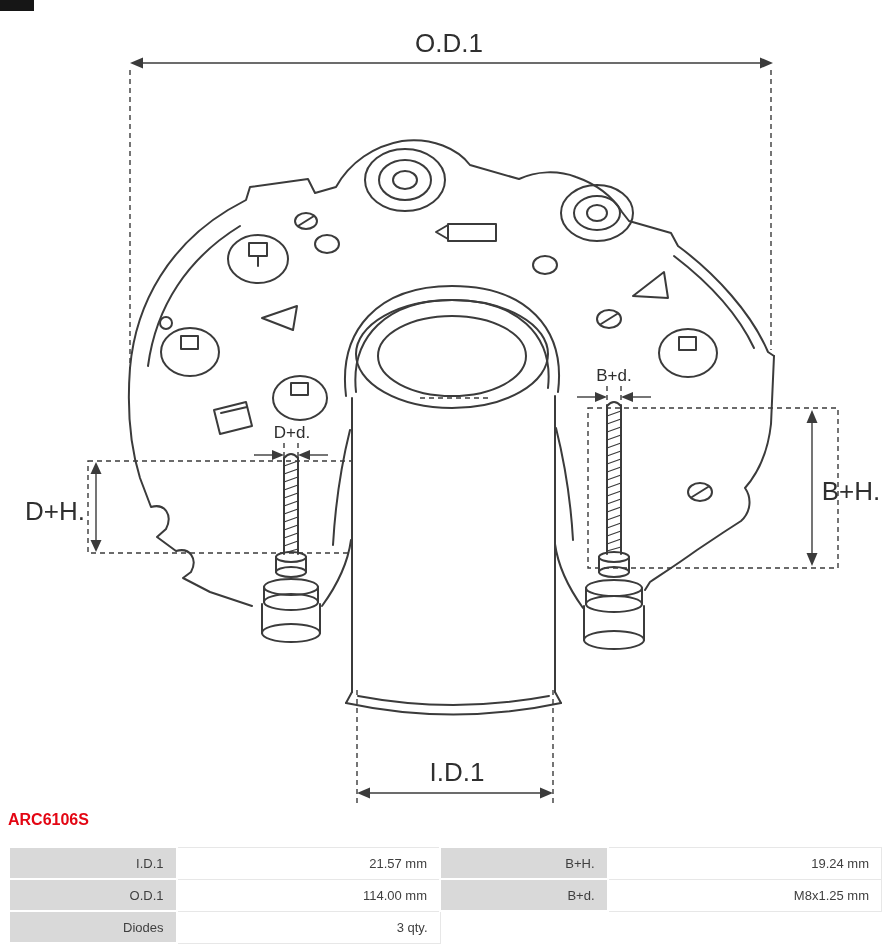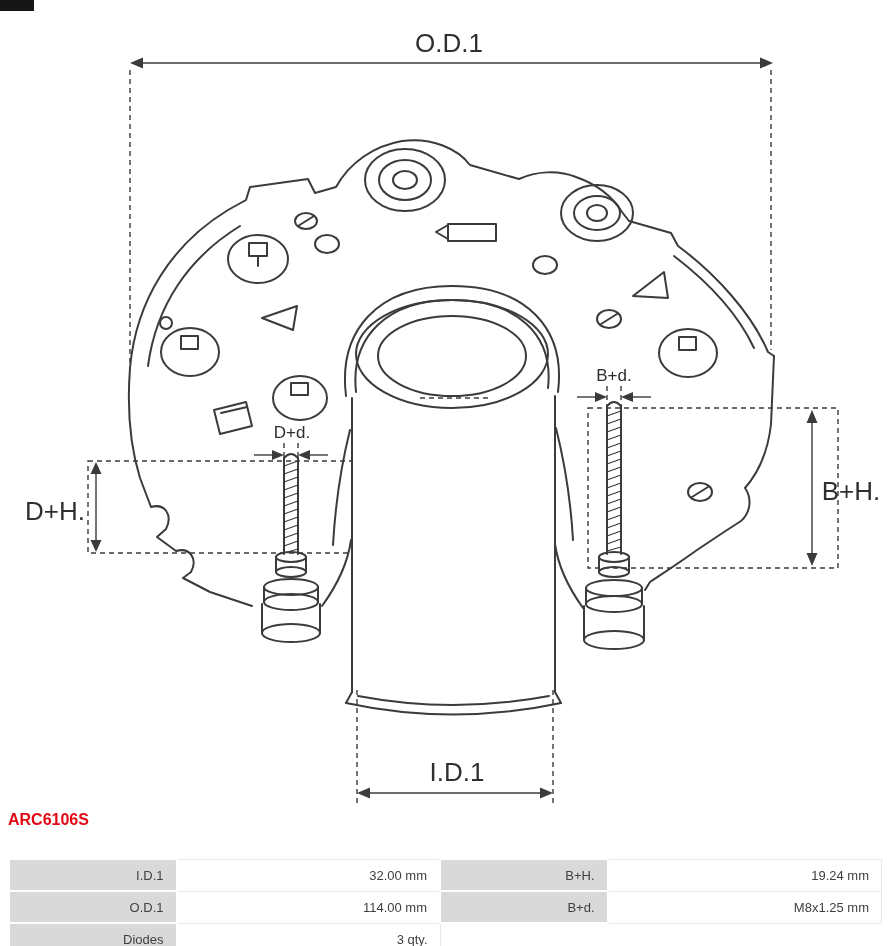--- a/index.html
+++ b/index.html
@@ -17,21 +17,21 @@
   }
   .part .hatch{stroke-width:1.2;}
   .dim line,.dim rect{stroke:#3b3b3b;stroke-width:1.4;fill:none;}
   .dim polygon{fill:#3b3b3b;stroke:none;}
   svg .dash{stroke-dasharray:5 4;stroke-width:1.4;fill:none;stroke:#3b3b3b;stroke-linecap:butt;}
   .dimtext{font-family:"Liberation Sans",sans-serif;font-size:26px;fill:#2f2f2f;text-anchor:middle;}
   .dimtext-sm{font-family:"Liberation Sans",sans-serif;font-size:17px;fill:#2f2f2f;text-anchor:middle;}
   
   .bottom{position:absolute;left:8px;top:810px;width:874px;}
   .part-number{
-    font-size:16px;font-weight:bold;color:#e30613;line-height:20px;margin-bottom:28px;
+    font-size:16px;font-weight:bold;color:#e30613;line-height:20px;margin-bottom:16px;
   }
   .spec-table{
     width:100%;border-collapse:collapse;table-layout:fixed;
     font-family:"Liberation Sans",sans-serif;font-size:13px;color:#3f3f3f;
   }
   .spec-table td{height:30px;padding:0 12px 0 4px;text-align:right;vertical-align:middle;overflow:hidden;}
   .spec-table td.lab{background:#d9d9d9;border:2px solid #ffffff;}
   .spec-table td.val{background:#ffffff;border:1px solid #e7e7e7;}
   .spec-table td.blank{background:#ffffff;border:none;}
 </style>
@@ -206,21 +206,21 @@
   <table class="spec-table">
     <colgroup>
       <col style="width:19.2%">
         <col style="width:30.2%">
         <col style="width:19.2%">
         <col style="width:31.4%">
     </colgroup>
     <tbody>
         <tr>
       <td class="lab">I.D.1</td>
-      <td class="val">32.00 mm</td>
+      <td class="val">21.57 mm</td>
       <td class="lab">B+H.</td>
       <td class="val">19.24 mm</td>
     </tr>
     <tr>
       <td class="lab">O.D.1</td>
       <td class="val">114.00 mm</td>
       <td class="lab">B+d.</td>
       <td class="val">M8x1.25 mm</td>
     </tr>
     <tr>

